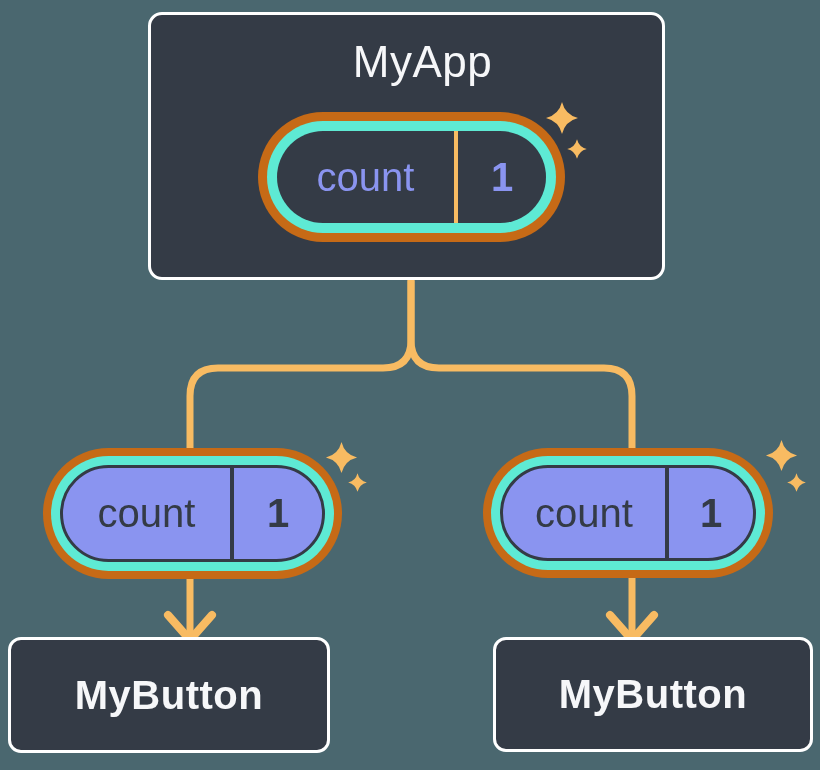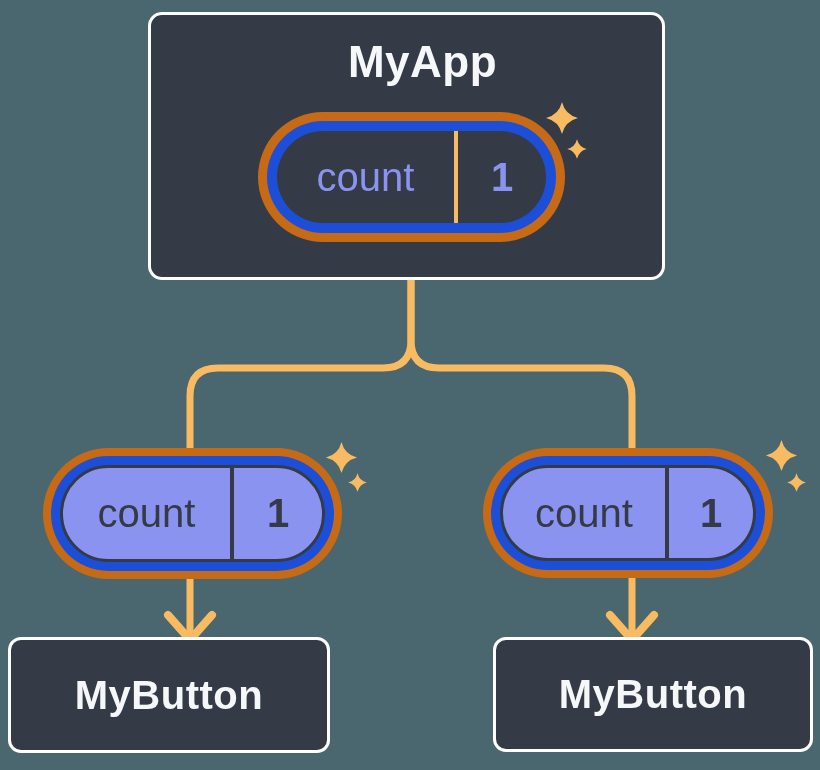--- a/index.html
+++ b/index.html
@@ -22,21 +22,21 @@
     border:3px solid #ffffff;
     border-radius:14px;
     box-sizing:border-box;
     z-index:2;
     color:#f6f7f9;
   }
   .node-root{left:148px;top:12px;width:517px;height:268px;}
   .node-title{
     text-align:center;
     font-size:44px;
-    font-weight:700;
+    font-weight:400;
     letter-spacing:0.5px;
     margin-top:22px;
     color:#f6f7f9;
     padding-left:32px;
   }
   .node-child{
     left:8px;top:637px;width:322px;height:116px;
     display:flex;align-items:center;justify-content:center;
     border-radius:13px;
   }
@@ -47,21 +47,21 @@
   .pill-outer{
     position:absolute;
     background:#c669169;
     background:#c66a16;
     border-radius:66px;
     padding:9px;
     box-sizing:border-box;
     z-index:2;
   }
   .pill-mid{
-    background:#1d4ed8;
+    background:#5eead4;
     border-radius:57px;
     padding:10px;
     box-sizing:border-box;
     width:100%;height:100%;
   }
   .pill-inner{
     border-radius:47px;
     box-sizing:border-box;
     width:100%;height:100%;
     display:flex;

